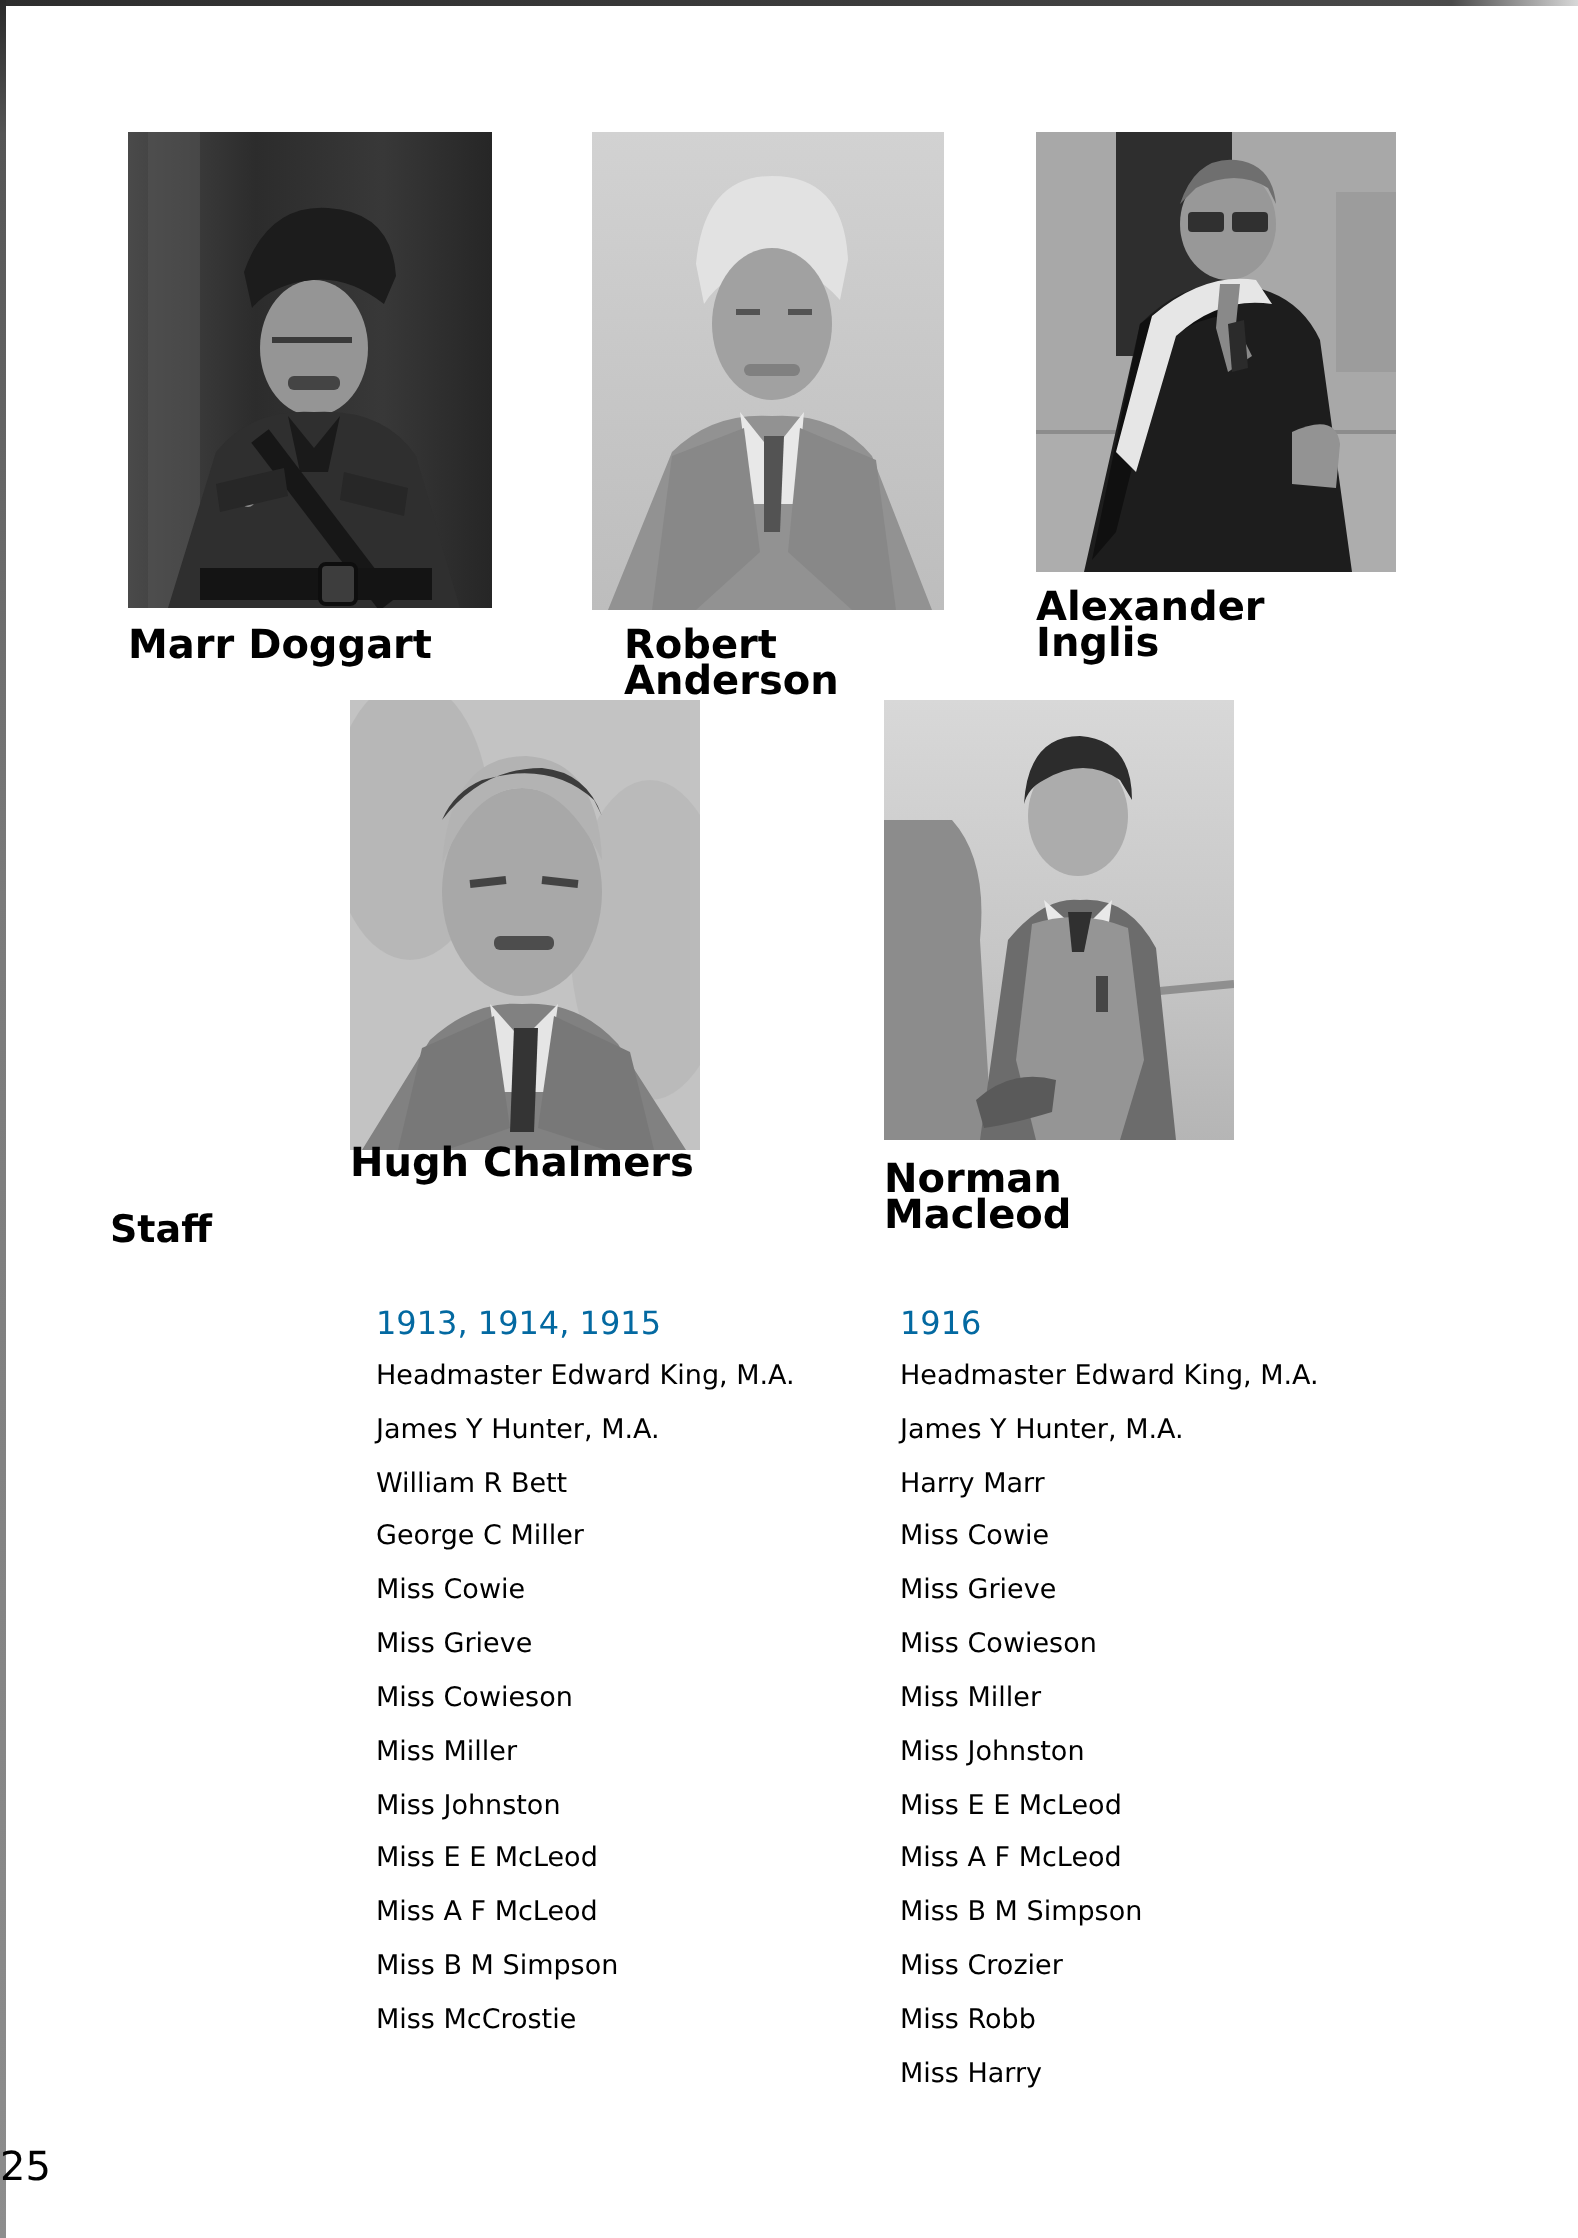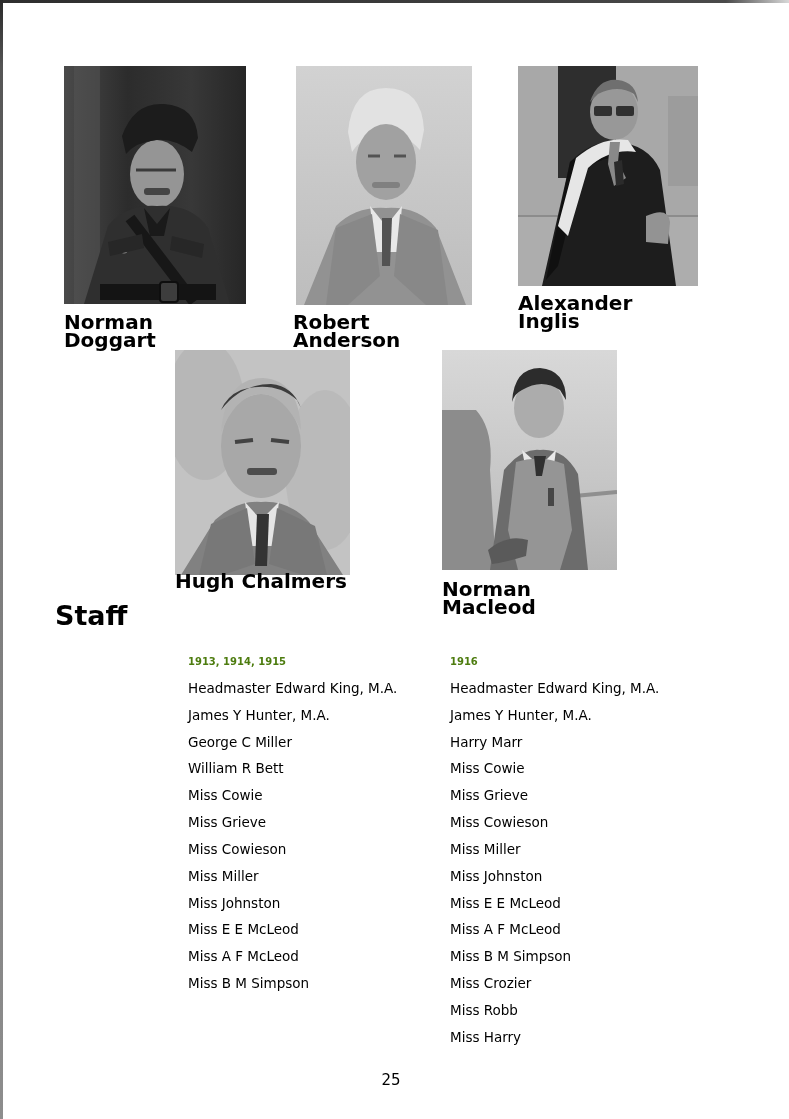--- a/index.html
+++ b/index.html
@@ -26,32 +26,32 @@
   .portrait svg{display:block;}
   .caption{
     position:absolute;
     font-size:20px;line-height:18px;
     text-align:left;color:#000;
     letter-spacing:0px;
     font-weight:bold;
   }
   .staff-heading{
     position:absolute;left:55px;top:604px;
-    font-size:27px;font-weight:bold;line-height:23px;color:#000;text-align:right;
+    font-size:19px;font-weight:bold;line-height:23px;color:#000;text-align:right;
   }
   .staff-col{position:absolute;top:653px;width:250px;}
   .staff-col .years{
-    font-size:10px;font-weight:bold;height:26.85px;line-height:17px;color:#4d7c0f;
+    font-size:16px;font-weight:normal;height:26.85px;line-height:17px;color:#0369a1;
   }
   .staff-col .member{
     font-size:13.5px;height:26.85px;line-height:17px;color:#000000;white-space:nowrap;
   }
   .page-number{
     position:absolute;left:0;top:1071px;width:782px;
-    text-align:center;font-size:15px;color:#000;
+    font-size:20px;color:#000;
   }
 </style>
 </head>
 <body>
 
 <div class="page">
   <div class="edge-top"></div>
   <div class="edge-left"></div>
 
   <figure class="portrait" style="left:64px;top:66px;width:182px;height:238px">
@@ -74,21 +74,21 @@
       <path d="M80 142 L93 158 L106 142 L100 170 L86 170 Z" fill="#1a1a1a"></path>
       <line x1="66" y1="152" x2="130" y2="236" stroke="#171717" stroke-width="11"></line>
       <rect x="36" y="218" width="116" height="16" fill="#141414"></rect>
       <rect x="96" y="216" width="18" height="20" rx="3" fill="#3d3d3d" stroke="#0e0e0e" stroke-width="2"></rect>
       <circle cx="60" cy="184" r="3.5" fill="#8e8e8e"></circle>
       <circle cx="132" cy="186" r="3.5" fill="#8e8e8e"></circle>
       <path d="M44 176 L78 168 L80 182 L46 190 Z" fill="#272725"></path>
       <path d="M140 178 L108 170 L106 184 L138 192 Z" fill="#272725"></path>
     </svg>
   </figure>
-  <figcaption class="caption" style="left:64px;top:313px;width:182px">Norman Doggart</figcaption>
+  <figcaption class="caption" style="left:64px;top:313px;width:182px">Marr Doggart</figcaption>
 
   <figure class="portrait" style="left:296px;top:66px;width:176px;height:239px">
     <svg width="176" height="239" viewBox="0 0 176 239" xmlns="http://www.w3.org/2000/svg">
       <defs>
         <linearGradient id="ra-bg" x1="0" y1="0" x2="0" y2="1">
           <stop offset="0" stop-color="#d2d2d2"></stop>
             <stop offset="1" stop-color="#bdbdbd"></stop>
         </linearGradient>
       </defs>
       <rect width="176" height="239" fill="url(#ra-bg)"></rect>
@@ -97,21 +97,21 @@
       <line x1="72" y1="90" x2="84" y2="90" stroke="#5c5248" stroke-width="3"></line>
       <line x1="98" y1="90" x2="110" y2="90" stroke="#5c5248" stroke-width="3"></line>
       <rect x="76" y="116" width="28" height="6" rx="3" fill="#8c7e6e"></rect>
       <path d="M8 239 L40 160 Q60 140 90 142 Q122 140 140 162 L170 239 Z" fill="#94928e"></path>
       <path d="M74 140 L90 160 L106 140 L102 186 L80 186 Z" fill="#e8e8e8"></path>
       <path d="M86 152 L96 152 L94 200 L86 200 Z" fill="#57524c"></path>
       <path d="M40 162 L76 148 L84 210 L52 239 L30 239 Z" fill="#8a8884"></path>
       <path d="M142 164 L104 148 L98 210 L130 239 L152 239 Z" fill="#8a8884"></path>
     </svg>
   </figure>
-  <figcaption class="caption" style="left:293px;top:313px;width:176px">Robert Anderson</figcaption>
+  <figcaption class="caption" style="left:312px;top:313px;width:176px">Robert Anderson</figcaption>
 
   <figure class="portrait" style="left:518px;top:66px;width:180px;height:220px">
     <svg width="180" height="220" viewBox="0 0 180 220" xmlns="http://www.w3.org/2000/svg">
       <rect width="180" height="220" fill="#b4b4b4"></rect>
       <rect x="0" y="0" width="180" height="150" fill="#a8a8a8"></rect>
       <rect x="40" y="0" width="58" height="112" fill="#2e2e2e"></rect>
       <rect x="150" y="30" width="30" height="90" fill="#9c9c9c"></rect>
       <rect x="0" y="150" width="180" height="70" fill="#adadad"></rect>
       <line x1="0" y1="150" x2="180" y2="150" stroke="#8c8c8c" stroke-width="2"></line>
       <ellipse cx="96" cy="46" rx="24" ry="28" fill="#a39687"></ellipse>
@@ -171,30 +171,31 @@
     </svg>
   </figure>
   <figcaption class="caption" style="left:442px;top:580px;width:175px">Norman Macleod</figcaption>
 
   <div class="staff-heading">Staff</div>
 
   <div class="staff-col" style="left:188px">
     <div class="years">1913, 1914, 1915</div>
     <div class="member">Headmaster Edward King, M.A.</div>
     <div class="member">James Y Hunter, M.A.</div>
+    <div class="member">William R Bett</div>
     <div class="member">George C Miller</div>
-    <div class="member">William R Bett</div>
     <div class="member">Miss Cowie</div>
     <div class="member">Miss Grieve</div>
     <div class="member">Miss Cowieson</div>
     <div class="member">Miss Miller</div>
     <div class="member">Miss Johnston</div>
     <div class="member">Miss E E McLeod</div>
     <div class="member">Miss A F McLeod</div>
     <div class="member">Miss B M Simpson</div>
+    <div class="member">Miss McCrostie</div>
   </div>
 
   <div class="staff-col" style="left:450px">
     <div class="years">1916</div>
     <div class="member">Headmaster Edward King, M.A.</div>
     <div class="member">James Y Hunter, M.A.</div>
     <div class="member">Harry Marr</div>
     <div class="member">Miss Cowie</div>
     <div class="member">Miss Grieve</div>
     <div class="member">Miss Cowieson</div>

